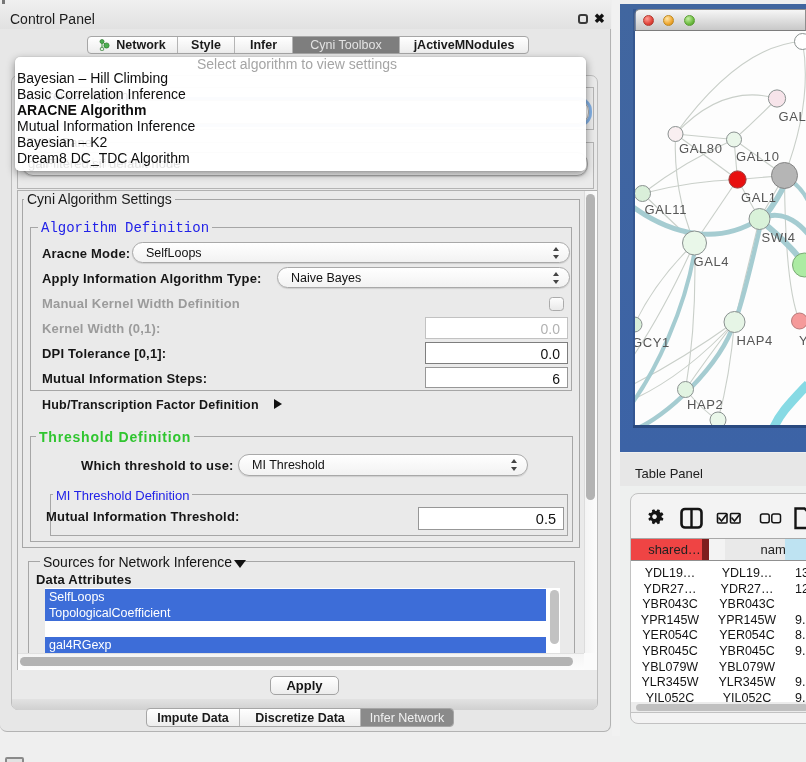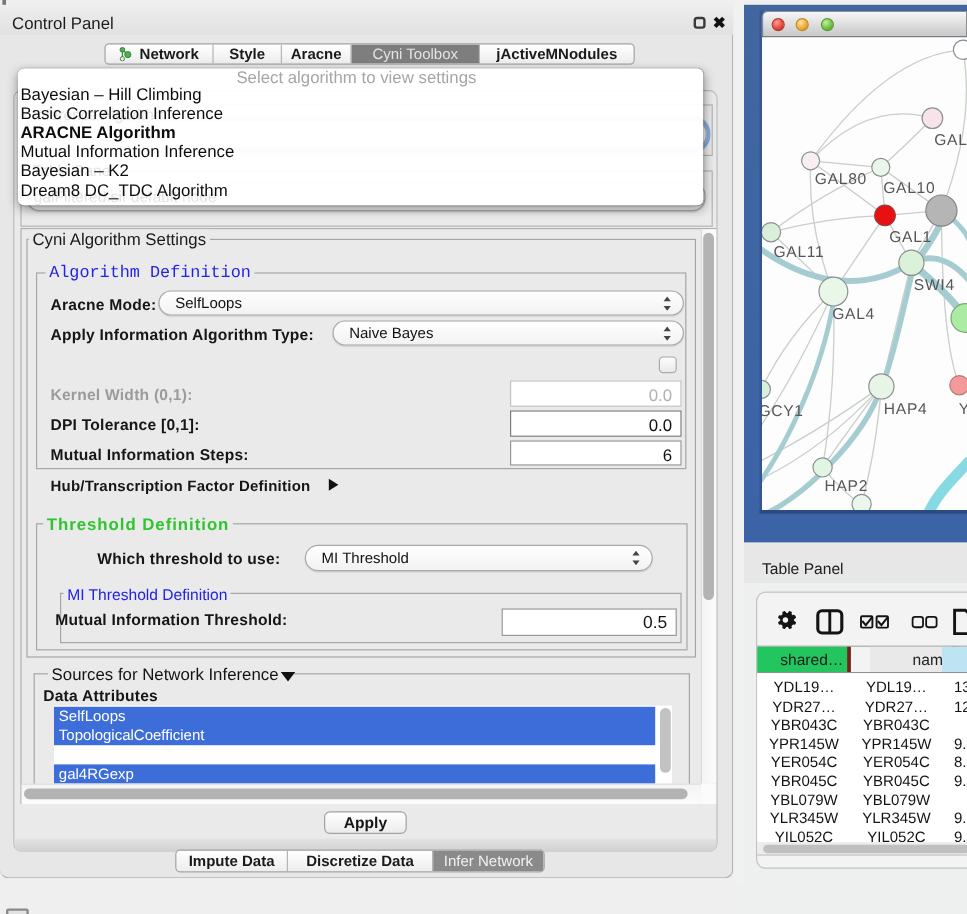--- a/index.html
+++ b/index.html
@@ -93,21 +93,21 @@
 <div class="abs" id="topmark"></div>
 <div class="abs tabbar" id="toptabs">
   <div class="tab" style="width:90px;"><svg width="13" height="12" viewBox="0 0 13 12" style="margin-right:4px;">
           <line x1="3" y1="2.5" x2="7" y2="6" stroke="#3b8f3b" stroke-width="1"></line>
           <line x1="3" y1="2.5" x2="3" y2="10" stroke="#3b8f3b" stroke-width="1"></line>
           <circle cx="3" cy="2.5" r="2" fill="#4caf50" stroke="#2c7a2c" stroke-width="0.7"></circle>
           <circle cx="7.5" cy="6.5" r="2.6" fill="#4caf50" stroke="#2c7a2c" stroke-width="0.7"></circle>
           <circle cx="3" cy="10" r="1.8" fill="#dff0df" stroke="#2c7a2c" stroke-width="0.7"></circle>
         </svg>Network</div>
   <div class="tab" style="width:57px;">Style</div>
-  <div class="tab" style="width:58px;">Aracne</div>
+  <div class="tab" style="width:58px;">Infer</div>
   <div class="tab sel" style="width:107px;">Cyni Toolbox</div>
   <div class="tab" style="width:128px;">jActiveMNodules</div>
 </div>
 
 <div class="abs" id="content"></div>
 <div class="abs" id="contentbottom"></div>
 <div class="abs panelbox" id="panelA"></div>
 <div class="abs panelbox" id="panelB"></div>
 <div class="abs combo" id="combo1"></div>
 <div class="abs combo" id="combo2">
@@ -128,33 +128,34 @@
 <div class="lbl" style="left:24px; top:55px;">Aracne Mode:</div>
 <div class="abs combo" style="left:114px; top:51px; width:438px; height:21px;">
         <span class="ctext">SelfLoops</span>
         <span class="spin"></span>
       </div>
 <div class="lbl" style="left:24px; top:80px;">Apply Information Algorithm Type:</div>
 <div class="abs combo" style="left:259px; top:76px; width:293px; height:21px;">
         <span class="ctext">Naive Bayes</span>
         <span class="spin"></span>
       </div>
+<div class="lbl off" style="left:24px; top:105px;">Manual Kernel Width Definition</div>
 <div class="abs" style="left:531px; top:106px; width:15px; height:14px; background:linear-gradient(#fdfdfd,#e9e9e9); border:1px solid #ababab; border-radius:3.5px;"></div>
 <div class="lbl off" style="left:24px; top:130px;">Kernel Width (0,1):</div>
 <div class="field" style="left:407px; top:126px; width:143px; height:22px; border:1px solid #c2c2c2; color:#b2b2b2;">0.0</div>
 <div class="lbl" style="left:24px; top:155px;">DPI Tolerance [0,1]:</div>
 <div class="field" style="left:407px; top:151px; width:143px; height:22px; border:1px solid #7e7e7e;">0.0</div>
 <div class="lbl" style="left:24px; top:180px;">Mutual Information Steps:</div>
 <div class="field" style="left:407px; top:176px; width:143px; height:21px; border:1px solid #979797;">6</div>
 <div class="lbl" style="left:24px; top:207px; font-size:12.5px;">Hub/Transcription Factor Definition</div>
 <div class="abs" style="left:256px; top:208px; width:0; height:0; border-top:5.5px solid transparent; border-bottom:5.5px solid transparent; border-left:8px solid #111;"></div>
 <div class="abs group" style="left:12px; top:245px; width:543px; height:106px;"></div>
 <div class="gtitle" style="left:18px; top:238px; color:#2fc52f; font-weight:bold; letter-spacing:0.8px;">Threshold Definition</div>
 <div class="lbl" style="left:63px; top:267px;">Which threshold to use:</div>
-<div class="abs combo" style="left:236px; top:263px; width:290px; height:22px;">
+<div class="abs combo" style="left:220px; top:263px; width:290px; height:22px;">
         <span class="ctext">MI Threshold</span>
         <span class="spin"></span>
       </div>
 <div class="abs group" style="left:32px; top:303px; width:518px; height:42px;"></div>
 <div class="gtitle" style="left:35px; top:297px; color:#2222e8; font-size:13px;">MI Threshold Definition</div>
 <div class="lbl" style="left:28px; top:317.5px;">Mutual Information Threshold:</div>
 <div class="field" style="left:400px; top:316px; width:146px; height:23px; border:1px solid #979797; font-size:14.5px;">0.5</div>
 <div class="abs group" style="left:10px; top:370px; width:547px; height:100px;"></div>
 <div class="gtitle" style="left:22px; top:363px; color:#141414;">Sources for Network Inference &nbsp;</div>
 <div class="abs" style="left:216px; top:369px; width:0; height:0; border-left:6.5px solid transparent; border-right:6.5px solid transparent; border-top:8px solid #111; z-index:3;"></div>
@@ -273,21 +274,21 @@
 </g>
 <path d="M88.5,24.5 l3,3.5 5.5,-7" fill="none" stroke="#141414" stroke-width="1.7"></path>
 <path d="M101.5,24.5 l3,3.5 5.5,-7" fill="none" stroke="#141414" stroke-width="1.7"></path>
 <g fill="none" stroke="#141414" stroke-width="1.5">
 <rect x="130.5" y="21" width="8.7" height="8.7" rx="2"></rect>
 <rect x="141.8" y="21" width="8.7" height="8.7" rx="2"></rect>
 </g>
 <path d="M165.5,15.5 h9 l5,5 v14.5 h-14 z" fill="none" stroke="#141414" stroke-width="2.4"></path>
 </svg>
 <div class="abs" id="tblheader">
-  <div class="hcell" style="left:0; width:78px; background:#22c55e; border-right:3px solid #7f1d1d;">shared…</div>
+  <div class="hcell" style="left:0; width:78px; background:#ef4444; border-right:7px solid #7f1d1d;">shared…</div>
   <div class="hcell" style="left:94px; width:74px; background:#e9e9e9; border-right:6px solid #404040;text-align:right;">name</div>
   <div class="hcell" style="left:154px; width:21px; background:#bee3f2;">&nbsp;&nbsp;&nbsp;A</div>
 </div>
 <div class="abs" id="tblbody">
 <div class="trow" style="top:5px;">
         <span class="tc" style="left:0;width:78px;">YDL19…</span>
         <span class="tc" style="left:79px;width:74px;">YDL19…</span>
         <span class="tc" style="left:164px;width:30px;text-align:left;">13</span>
       </div>
 <div class="trow" style="top:20.6px;">

